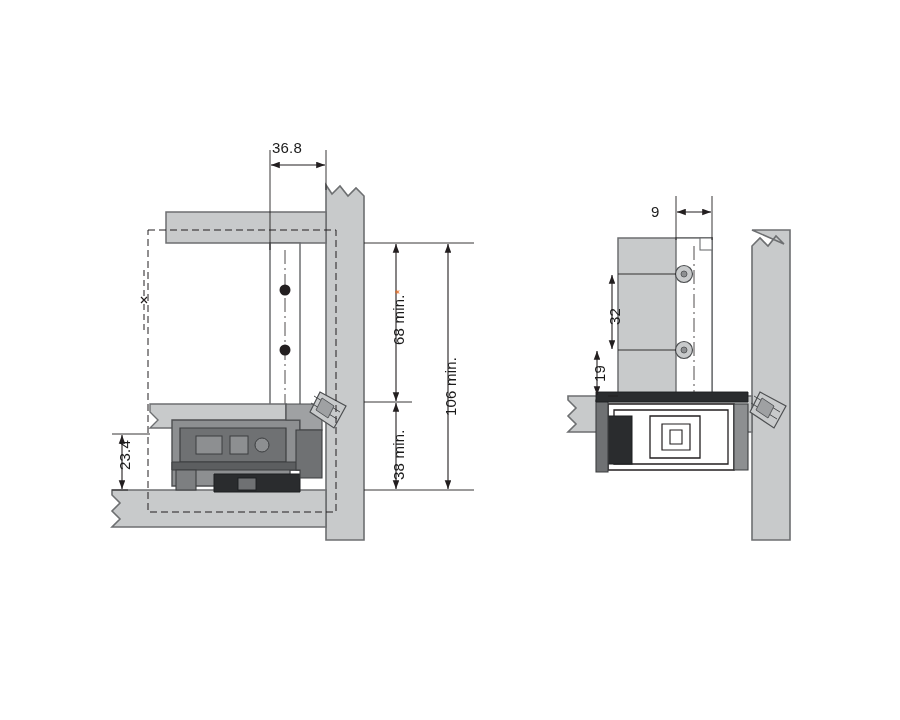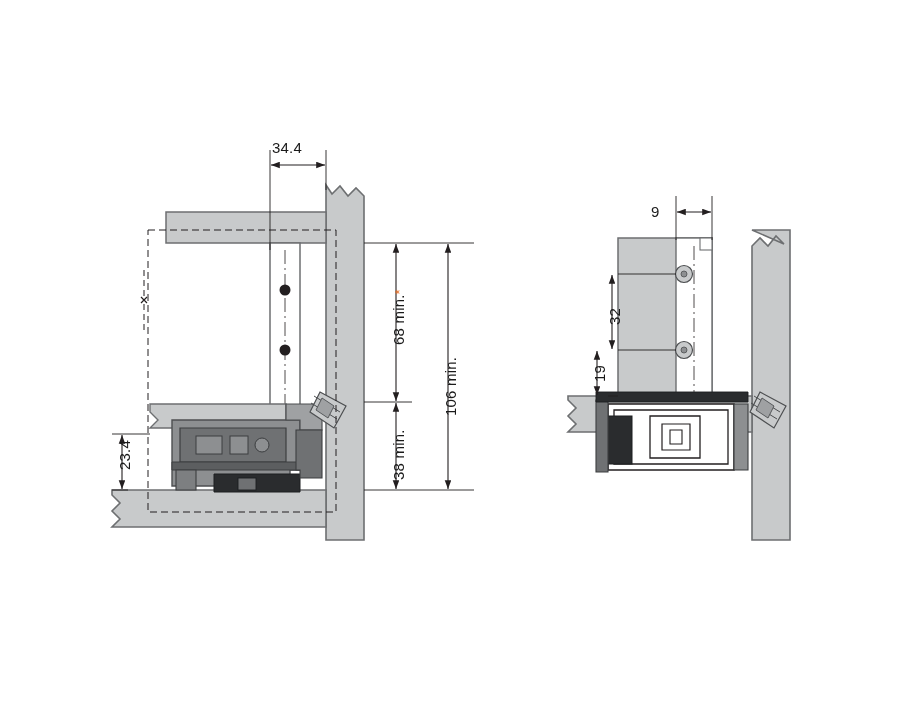--- a/index.html
+++ b/index.html
@@ -152,21 +152,21 @@
       </g>
 
       <g stroke="#231f20" stroke-width="1.1">
         <line x1="677" y1="212" x2="711" y2="212" marker-start="url(#arrA)" marker-end="url(#arrB)"></line>
         <line x1="612" y1="275" x2="612" y2="349" marker-start="url(#arrA)" marker-end="url(#arrB)"></line>
         <line x1="597" y1="351" x2="597" y2="395" marker-start="url(#arrA)" marker-end="url(#arrB)"></line>
       </g>
     </g>
   </svg>
 
-  <div class="lbl" style="left:272px;top:139px;">34.4</div>
+  <div class="lbl" style="left:272px;top:139px;">36.8</div>
 
   <div class="lbl rot" style="left:390px;top:345px;"><span>68 min.</span><span class="star">*</span></div>
 
   <div class="lbl rot" style="left:390px;top:480px;">38 min.</div>
 
   <div class="lbl rot" style="left:442px;top:416px;">106 min.</div>
 
   <div class="lbl rot" style="left:116px;top:470px;">23.4</div>
 
   <div class="lbl" style="left:651px;top:203px;">9</div>

